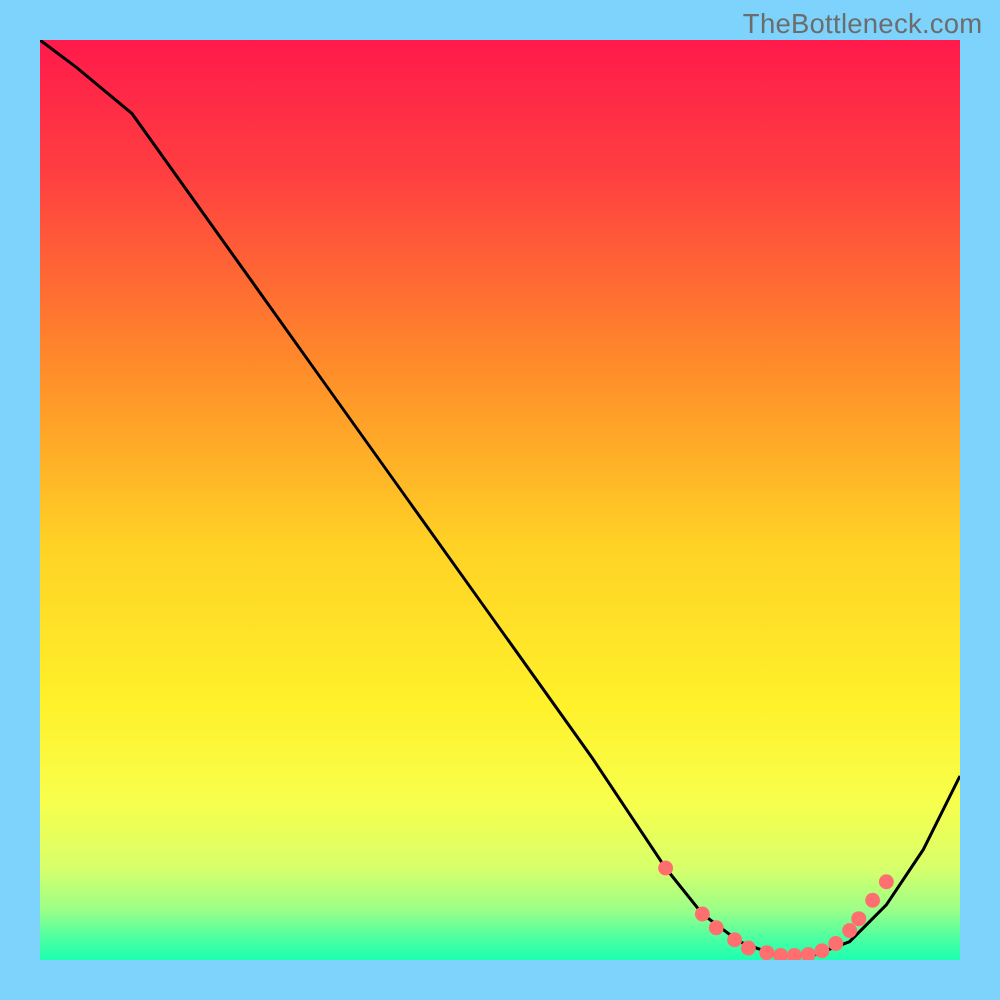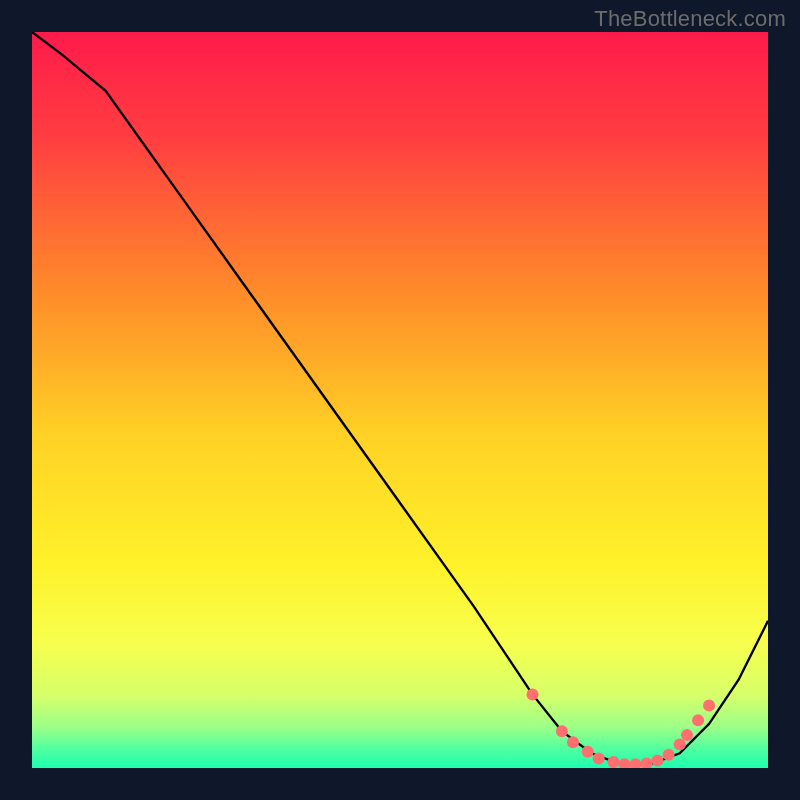--- a/index.html
+++ b/index.html
@@ -8,21 +8,21 @@
     width: 800px;
     height: 800px;
     background: #000;
     overflow: hidden;
     font-family: Arial, Helvetica, sans-serif;
   }
   .frame {
     position: relative;
     width: 800px;
     height: 800px;
-    background: #0f172a;
+    background: #7dd3fc;
   }
   .plot-area {
     position: absolute;
     left: 32px;
     top: 32px;
     width: 736px;
     height: 736px;
   }
   .gradient {
     position: absolute;

